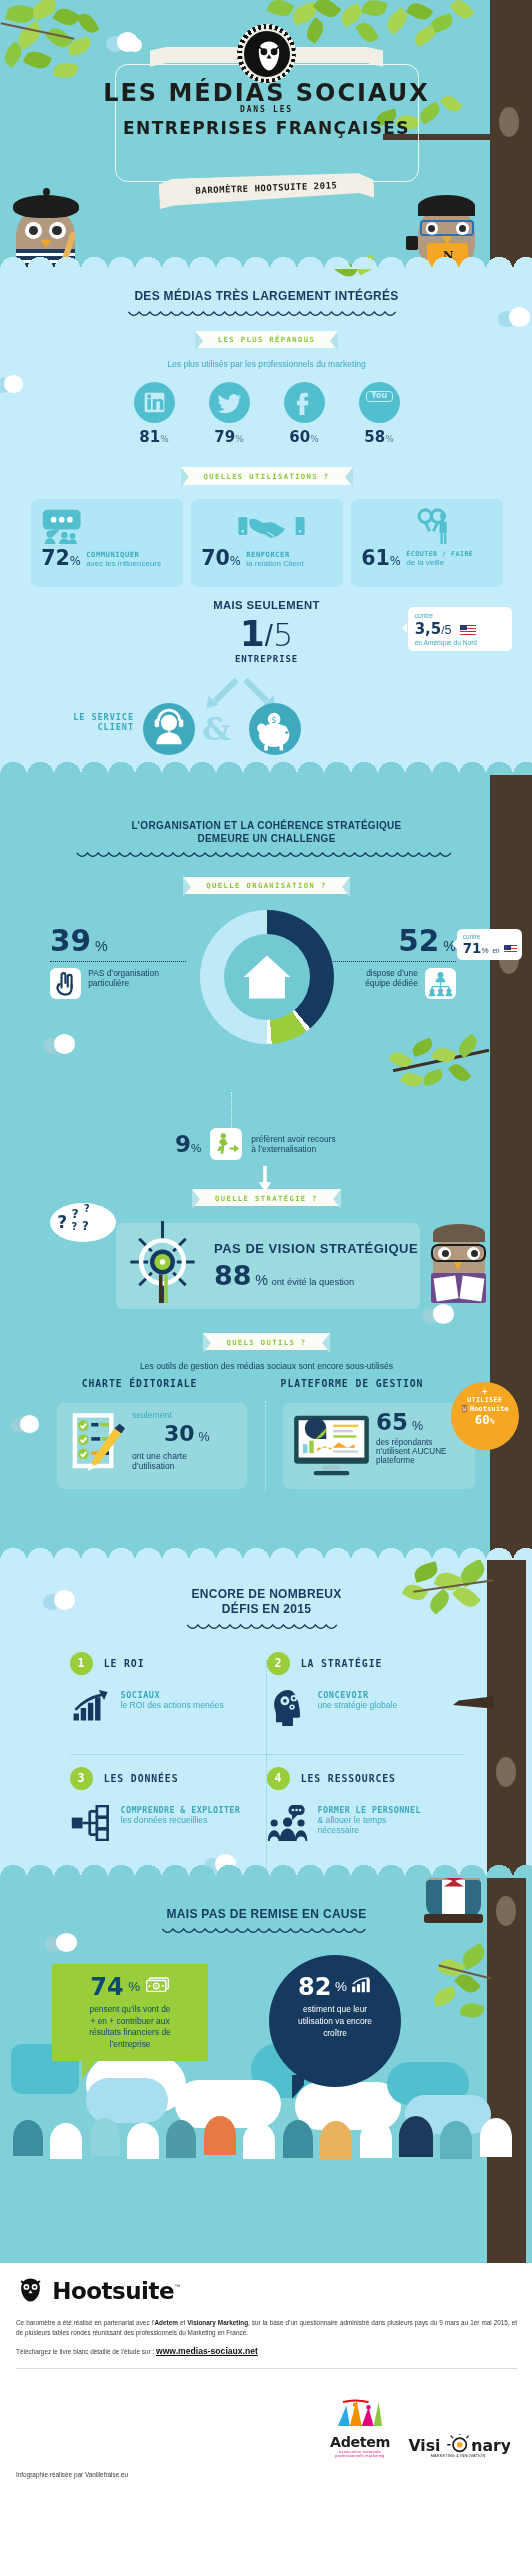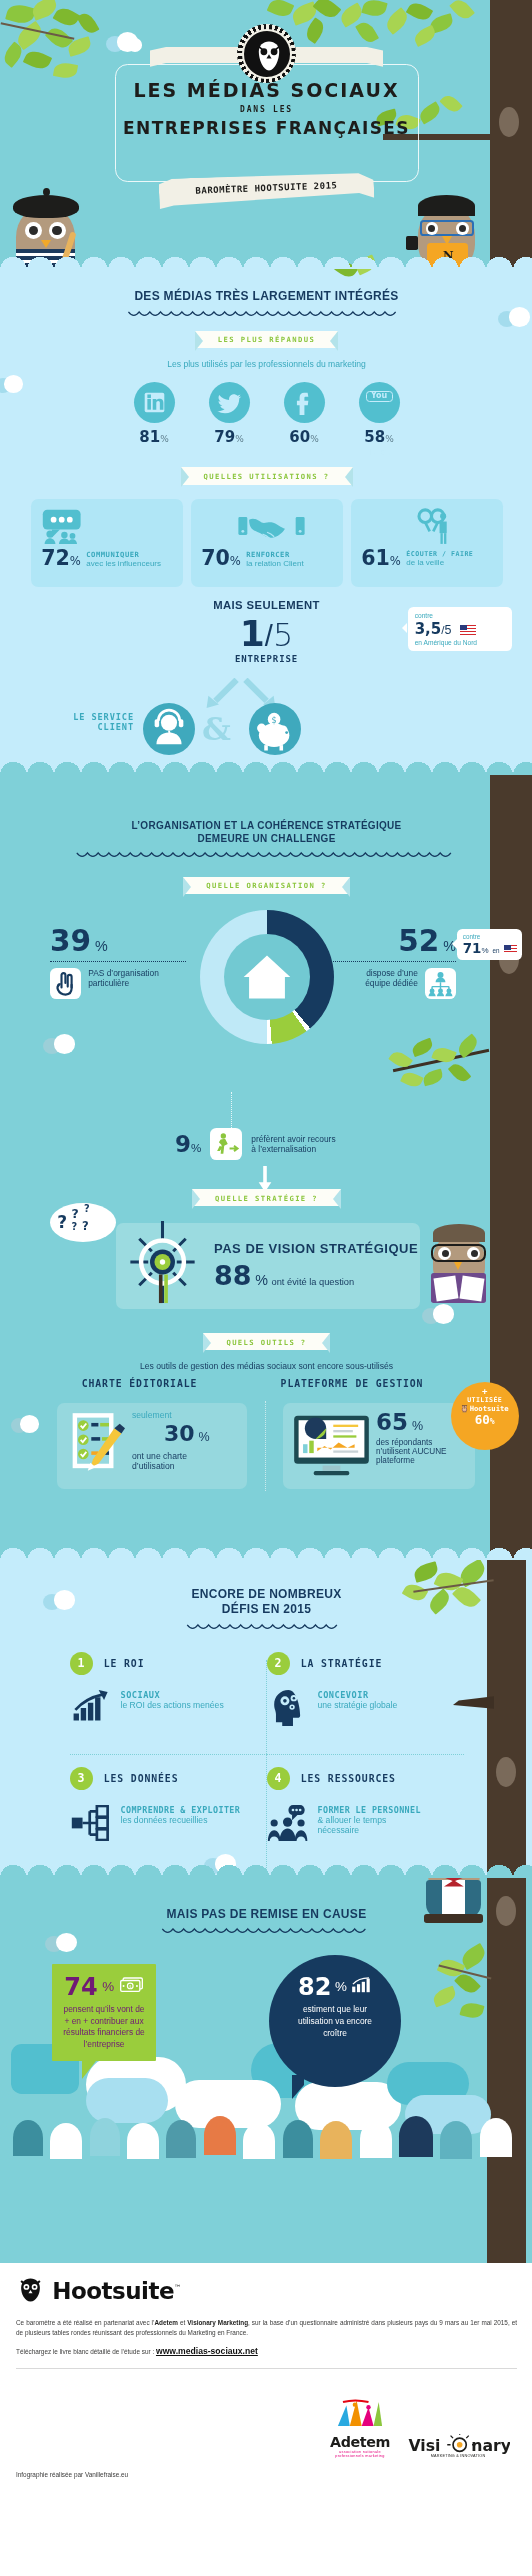--- a/index.html
+++ b/index.html
@@ -55,21 +55,21 @@
   .trunk .knot{
     position:absolute; left:9px; top:107px; width:19.7px; height:30px;
     background:#7a6a5a; border-radius:50%;
   }
   .hero-frame{
     position:absolute; left:115px; top:64px; width:304px; height:118px;
     border:1.8px solid rgba(255,255,255,.85); border-radius:12.5px;
   }
   .hero-t1{
     position:absolute; left:0; right:0; top:79px; text-align:center;
-    font-size:19px; letter-spacing:2px; color:#1d1d1b; font-weight:bold;
+    font-size:24px; letter-spacing:2px; color:#1d1d1b; font-weight:bold;
     font-family:"DejaVu Sans", sans-serif;
   }
   .hero-t2{
     position:absolute; left:0; right:0; top:105px; text-align:center;
     font-size:8px; letter-spacing:1.8px; color:#1d1d1b; font-weight:bold;
     font-family:"DejaVu Sans Mono", monospace;
   }
   .hero-t3{
     position:absolute; left:0; right:0; top:118px; text-align:center;
     font-size:17px; letter-spacing:1.4px; color:#1d1d1b; font-weight:bold;
@@ -166,22 +166,22 @@
     display:inline-block; vertical-align:middle;
     font-family:"DejaVu Sans Mono", monospace;
   }
   .ctitle{ color:#163a5f; font-weight:bold; font-size:9.8px; letter-spacing:0.9px;
            margin-left:7.2px; vertical-align:middle; font-family:"DejaVu Sans Mono", monospace; }
   .cbody{ margin-top:15px; display:flex; align-items:flex-start; gap:8px; }
 
   
   #s4{ background:#7fd0d8; padding-top:29px; height:385px; position:relative; overflow:hidden; }
   .bub-green{
-    position:absolute; left:52px; top:86px; width:104px; background:#9acd3c;
-    border-radius:1px; color:#701a75; text-align:center; padding:9px 7.2px 10.7px;
+    position:absolute; left:52px; top:86px; width:156px; background:#9acd3c;
+    border-radius:1px; color:#0c4a6e; text-align:center; padding:9px 7.2px 10.7px;
   }
   .bub-green:after{
     content:""; position:absolute; left:30px; bottom:-18px;
     border-left:14.3px solid #9acd3c; border-top:12.5px solid #9acd3c;
     border-right:0 solid transparent; border-bottom:18px solid transparent;
   }
   .bub-navy{
     position:absolute; left:269px; top:77px; width:132px;height:132px;
     background:#163a5f; border-radius:50%; color:#fff; text-align:center;
     padding:18px 14.3px 0;

